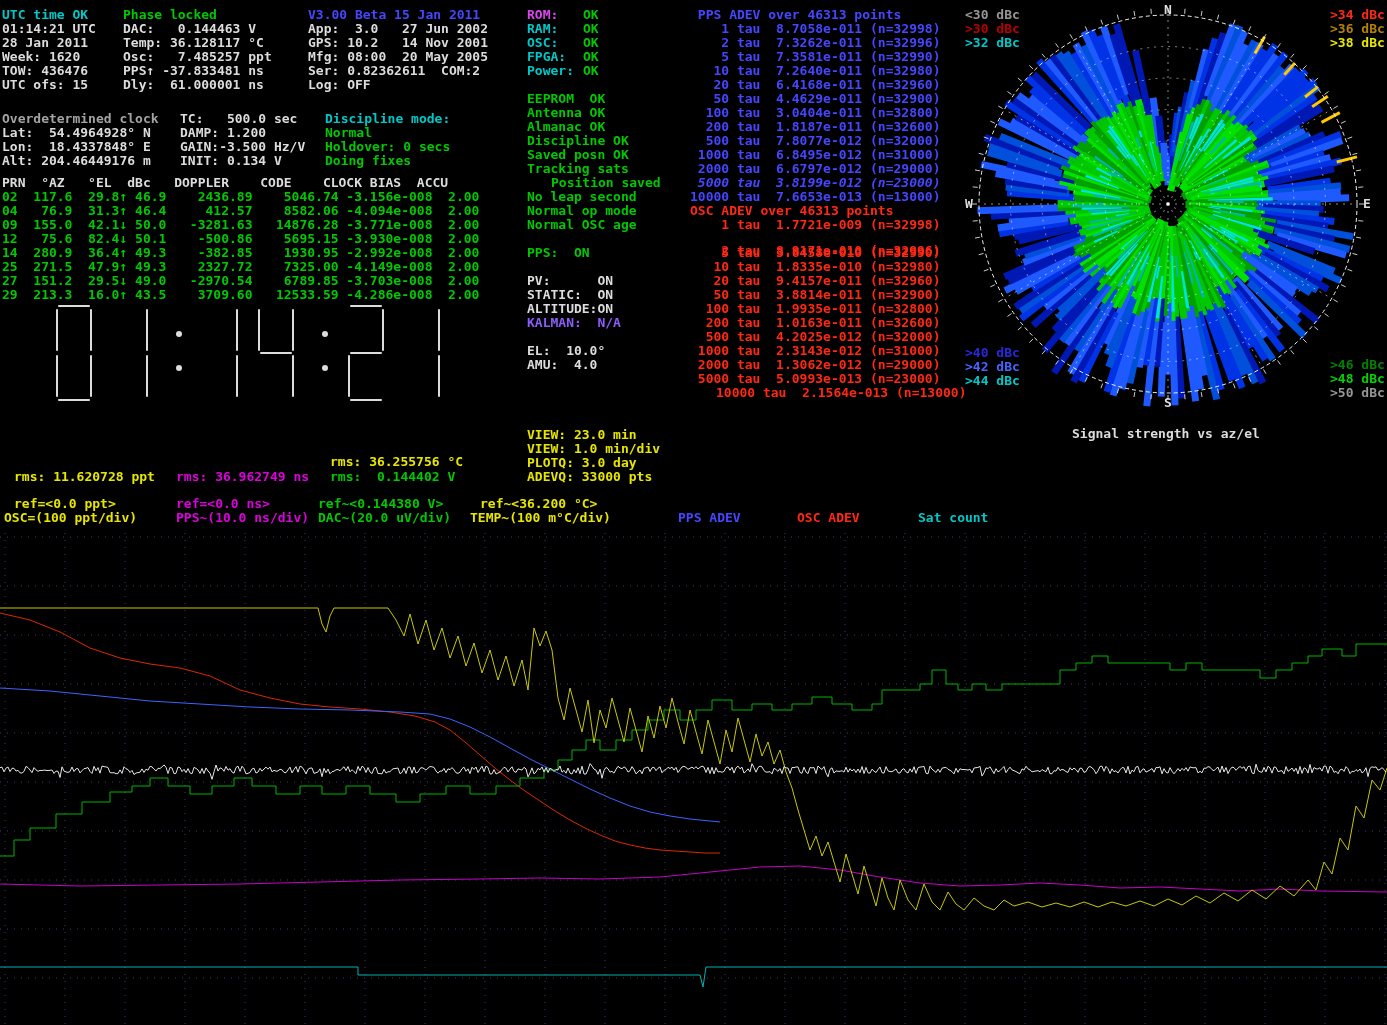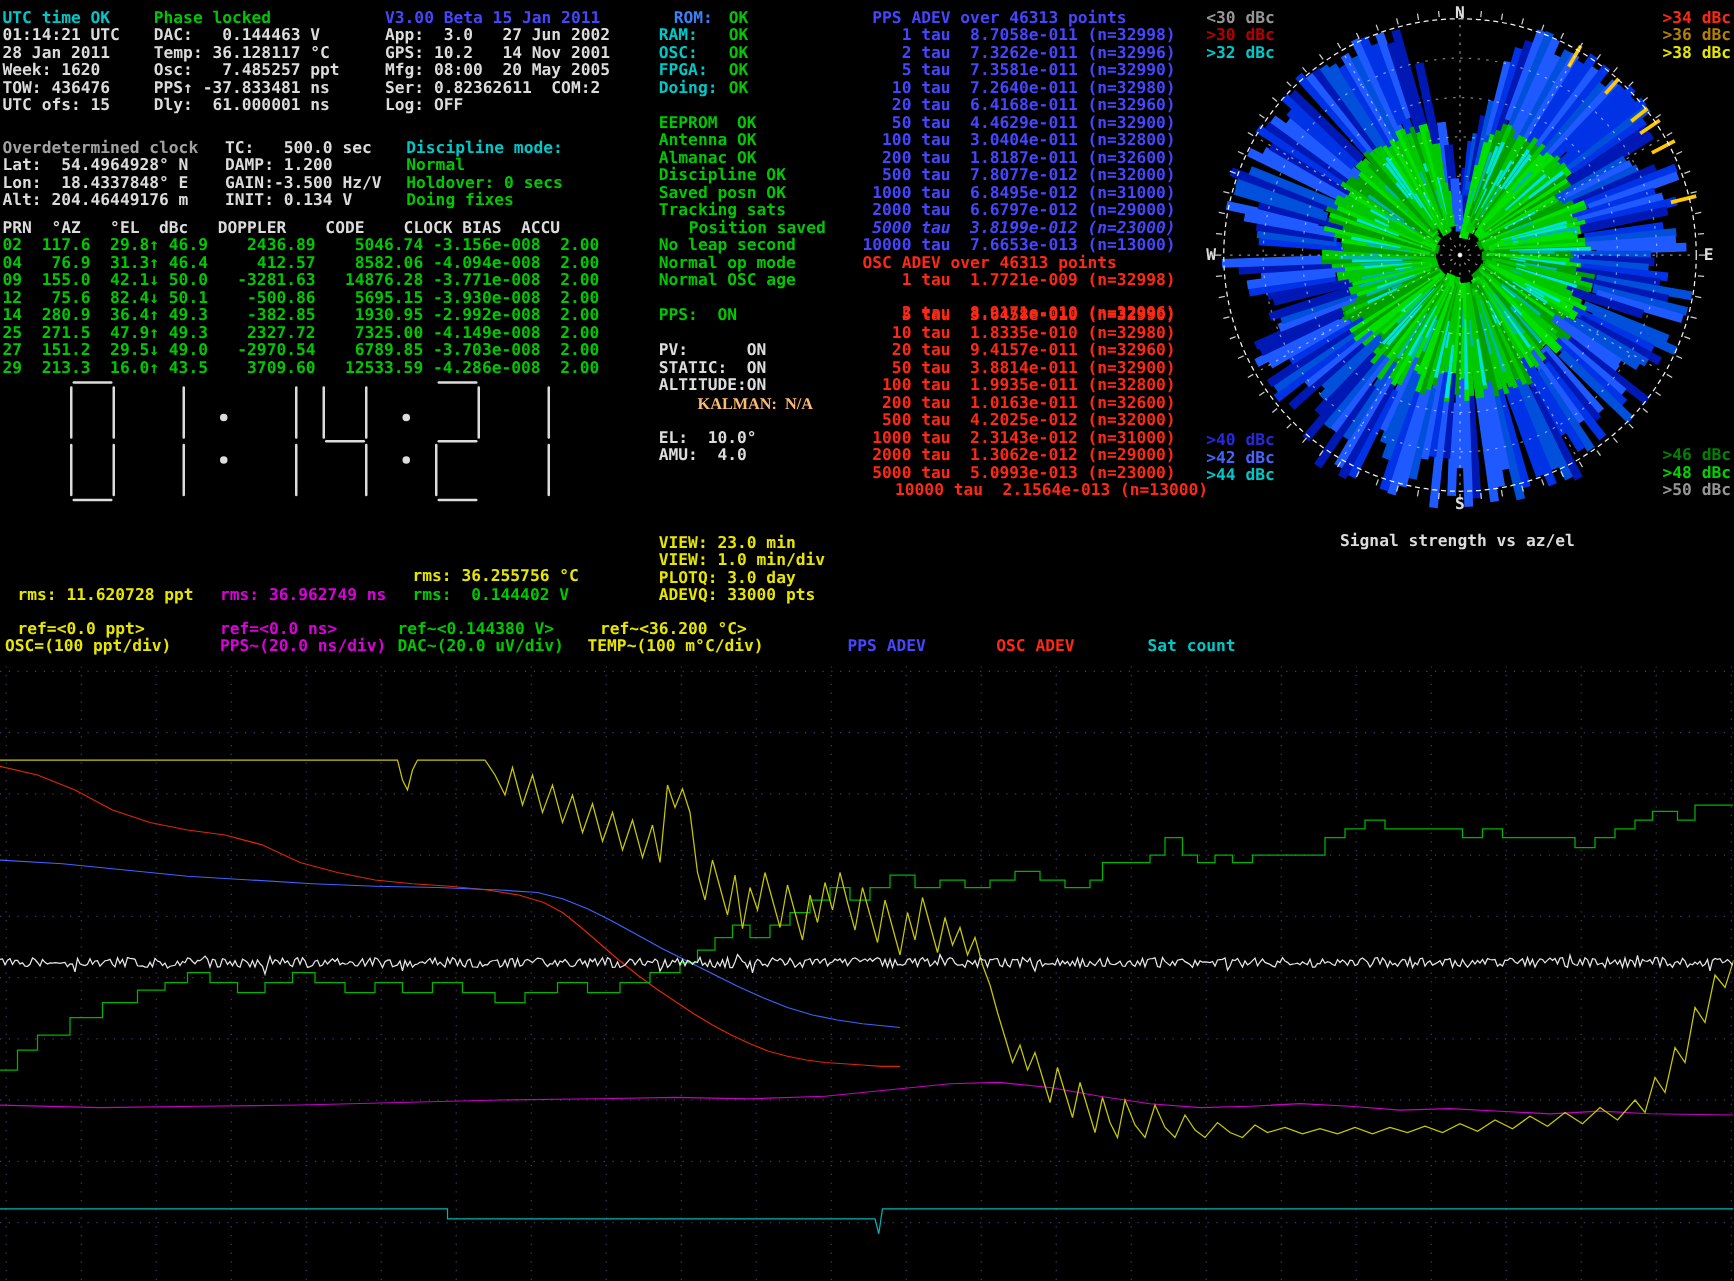--- a/index.html
+++ b/index.html
@@ -28,45 +28,45 @@
       <span class="tl" style="left: 123px; top: 36px; color: rgb(220, 220, 220);">Temp: 36.128117 °C</span>
       <span class="tl" style="left: 123px; top: 50px; color: rgb(220, 220, 220);">Osc:   7.485257 ppt</span>
       <span class="tl" style="left: 123px; top: 64px; color: rgb(220, 220, 220);">PPS↑ -37.833481 ns</span>
       <span class="tl" style="left: 123px; top: 78px; color: rgb(220, 220, 220);">Dly:  61.000001 ns</span>
       <span class="tl" style="left: 308px; top: 8px; color: rgb(70, 70, 255);">V3.00 Beta 15 Jan 2011</span>
       <span class="tl" style="left: 308px; top: 22px; color: rgb(220, 220, 220);">App:  3.0   27 Jun 2002</span>
       <span class="tl" style="left: 308px; top: 36px; color: rgb(220, 220, 220);">GPS: 10.2   14 Nov 2001</span>
       <span class="tl" style="left: 308px; top: 50px; color: rgb(220, 220, 220);">Mfg: 08:00  20 May 2005</span>
       <span class="tl" style="left: 308px; top: 64px; color: rgb(220, 220, 220);">Ser: 0.82362611  COM:2</span>
       <span class="tl" style="left: 308px; top: 78px; color: rgb(220, 220, 220);">Log: OFF</span>
-      <span class="tl" style="left: 527px; top: 8px; color: #3b82f6; margin-left: 12px;">ROM:</span>
+      <span class="tl" style="left: 527px; top: 8px; color: #d946ef;">ROM:</span>
       <span class="tl" style="left: 583px; top: 8px; color: rgb(0, 200, 0);">OK</span>
       <span class="tl" style="left: 527px; top: 22px; color: rgb(0, 200, 200);">RAM:</span>
       <span class="tl" style="left: 583px; top: 22px; color: rgb(0, 200, 0);">OK</span>
       <span class="tl" style="left: 527px; top: 36px; color: rgb(0, 200, 200);">OSC:</span>
       <span class="tl" style="left: 583px; top: 36px; color: rgb(0, 200, 0);">OK</span>
       <span class="tl" style="left: 527px; top: 50px; color: rgb(0, 200, 200);">FPGA:</span>
       <span class="tl" style="left: 583px; top: 50px; color: rgb(0, 200, 0);">OK</span>
-      <span class="tl" style="left: 527px; top: 64px; color: rgb(0, 200, 200);">Doing:</span>
+      <span class="tl" style="left: 527px; top: 64px; color: rgb(0, 200, 200);">Power:</span>
       <span class="tl" style="left: 583px; top: 64px; color: rgb(0, 200, 0);">OK</span>
       <span class="tl" style="left: 527px; top: 92px; color: rgb(0, 200, 0);">EEPROM  OK</span>
       <span class="tl" style="left: 527px; top: 106px; color: rgb(0, 200, 0);">Antenna OK</span>
       <span class="tl" style="left: 527px; top: 120px; color: rgb(0, 200, 0);">Almanac OK</span>
       <span class="tl" style="left: 527px; top: 134px; color: rgb(0, 200, 0);">Discipline OK</span>
       <span class="tl" style="left: 527px; top: 148px; color: rgb(0, 200, 0);">Saved posn OK</span>
       <span class="tl" style="left: 527px; top: 162px; color: rgb(0, 200, 0);">Tracking sats</span>
       <span class="tl" style="left: 527px; top: 176px; color: rgb(0, 200, 0); margin-left: 24px;">Position saved</span>
       <span class="tl" style="left: 527px; top: 190px; color: rgb(0, 200, 0);">No leap second</span>
       <span class="tl" style="left: 527px; top: 204px; color: rgb(0, 200, 0);">Normal op mode</span>
       <span class="tl" style="left: 527px; top: 218px; color: rgb(0, 200, 0);">Normal OSC age</span>
       <span class="tl" style="left: 527px; top: 246px; color: rgb(0, 200, 0);">PPS:  ON</span>
       <span class="tl" style="left: 527px; top: 274px; color: rgb(220, 220, 220);">PV:      ON</span>
       <span class="tl" style="left: 527px; top: 288px; color: rgb(220, 220, 220);">STATIC:  ON</span>
       <span class="tl" style="left: 527px; top: 302px; color: rgb(220, 220, 220);">ALTITUDE:ON</span>
-      <span class="tl" style="left: 558px; top: 316px; color: #fdba74; font-family: Liberation Serif, serif;">KALMAN:  N/A</span>
+      <span class="tl" style="left: 527px; top: 316px; color: #8b5cf6;">KALMAN:  N/A</span>
       <span class="tl" style="left: 527px; top: 344px; color: rgb(220, 220, 220);">EL:  10.0°</span>
       <span class="tl" style="left: 527px; top: 358px; color: rgb(220, 220, 220);">AMU:  4.0</span>
       <span class="tl" style="left: 527px; top: 428px; color: rgb(230, 230, 0);">VIEW: 23.0 min</span>
       <span class="tl" style="left: 527px; top: 442px; color: rgb(230, 230, 0);">VIEW: 1.0 min/div</span>
       <span class="tl" style="left: 527px; top: 456px; color: rgb(230, 230, 0);">PLOTQ: 3.0 day</span>
       <span class="tl" style="left: 527px; top: 470px; color: rgb(230, 230, 0);">ADEVQ: 33000 pts</span>
       <span class="tl" style="left: 2px; top: 112px; color: #a3a3a3;">Overdetermined clock</span>
       <span class="tl" style="left: 2px; top: 126px; color: rgb(220, 220, 220);">Lat:  54.4964928° N</span>
       <span class="tl" style="left: 2px; top: 140px; color: rgb(220, 220, 220);">Lon:  18.4337848° E</span>
       <span class="tl" style="left: 2px; top: 154px; color: rgb(220, 220, 220);">Alt: 204.46449176 m</span>
@@ -92,21 +92,21 @@
       <span class="tl" style="left: 1330px; top: 386px; color: rgb(150, 150, 150);">&gt;50 dBc</span>
       <span class="tl" style="left: 330px; top: 455px; color: rgb(230, 230, 0);">rms: 36.255756 °C</span>
       <span class="tl" style="left: 14px; top: 470px; color: rgb(230, 230, 0);">rms: 11.620728 ppt</span>
       <span class="tl" style="left: 176px; top: 470px; color: rgb(220, 0, 220);">rms: 36.962749 ns</span>
       <span class="tl" style="left: 330px; top: 470px; color: rgb(0, 200, 0);">rms:  0.144402 V</span>
       <span class="tl" style="left: 14px; top: 497px; color: rgb(230, 230, 0);">ref=&lt;0.0 ppt&gt;</span>
       <span class="tl" style="left: 176px; top: 497px; color: rgb(220, 0, 220);">ref=&lt;0.0 ns&gt;</span>
       <span class="tl" style="left: 318px; top: 497px; color: rgb(0, 200, 0);">ref~&lt;0.144380 V&gt;</span>
       <span class="tl" style="left: 480px; top: 497px; color: rgb(230, 230, 0);">ref~&lt;36.200 °C&gt;</span>
       <span class="tl" style="left: 4px; top: 511px; color: rgb(230, 230, 0);">OSC=(100 ppt/div)</span>
-      <span class="tl" style="left: 176px; top: 511px; color: rgb(220, 0, 220);">PPS~(20.0 ns/div)</span>
+      <span class="tl" style="left: 176px; top: 511px; color: rgb(220, 0, 220);">PPS~(10.0 ns/div)</span>
       <span class="tl" style="left: 318px; top: 511px; color: rgb(0, 200, 0);">DAC~(20.0 uV/div)</span>
       <span class="tl" style="left: 470px; top: 511px; color: rgb(230, 230, 0);">TEMP~(100 m°C/div)</span>
       <span class="tl" style="left: 678px; top: 511px; color: rgb(70, 70, 255);">PPS ADEV</span>
       <span class="tl" style="left: 797px; top: 511px; color: rgb(255, 40, 20);">OSC ADEV</span>
       <span class="tl" style="left: 918px; top: 511px; color: rgb(0, 200, 200);">Sat count</span>
       <span class="tl" style="left: 2px; top: 176px; color: rgb(220, 220, 220);">PRN  °AZ   °EL  dBc   DOPPLER    CODE    CLOCK BIAS  ACCU</span>
       <span class="tl" style="left: 2px; top: 190px; color: rgb(0, 200, 0);">02  117.6  29.8↑ 46.9    2436.89    5046.74 -3.156e-008  2.00</span>
       <span class="tl" style="left: 2px; top: 204px; color: rgb(0, 200, 0);">04   76.9  31.3↑ 46.4     412.57    8582.06 -4.094e-008  2.00</span>
       <span class="tl" style="left: 2px; top: 218px; color: rgb(0, 200, 0);">09  155.0  42.1↓ 50.0   -3281.63   14876.28 -3.771e-008  2.00</span>
       <span class="tl" style="left: 2px; top: 232px; color: rgb(0, 200, 0);">12   75.6  82.4↓ 50.1    -500.86    5695.15 -3.930e-008  2.00</span>

